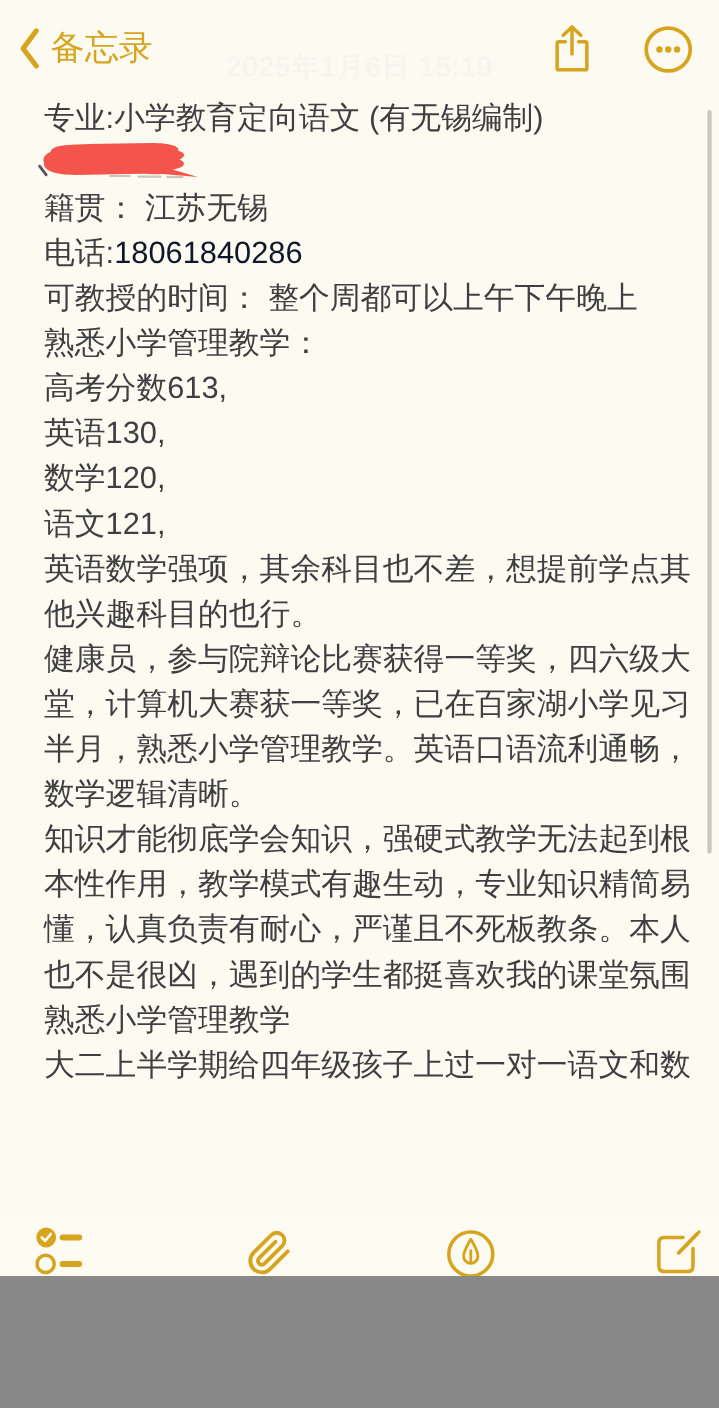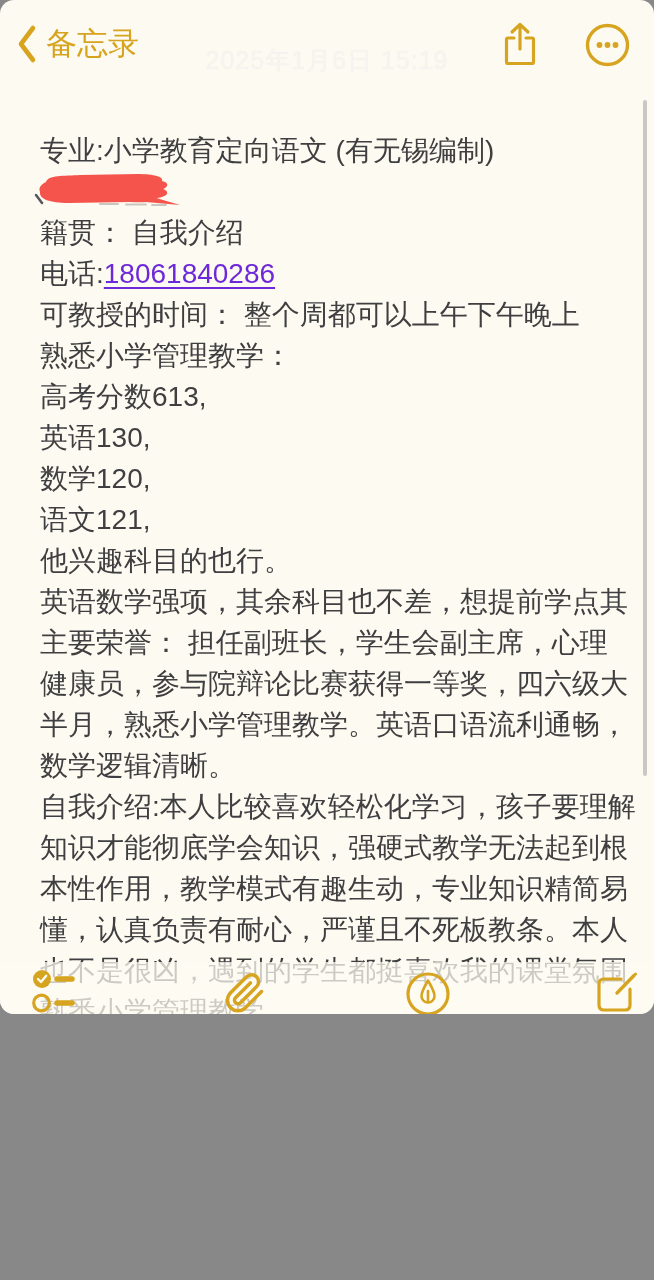--- a/index.html
+++ b/index.html
@@ -2,25 +2,24 @@
 <html><head>
 <meta charset="utf-8">
 <style>
   html,body{margin:0;padding:0;}
   body{
     font-family:"Liberation Sans","DejaVu Sans",sans-serif;
     background:#888;
   }
   .screen{
     position:relative;
-    width:654px;height:1014px;
+    width:654px;height:1160px;
     background:#fdfbf1;
     overflow:hidden;
     margin:0 auto;
-    border-radius:14px;
   }
   
   .navbar{
     position:absolute;top:0;left:0;right:0;height:86px;
     z-index:30;
   }
   .back-button{
     position:absolute;left:16px;top:22px;
     display:flex;align-items:center;gap:9px;
     color:#d6a41f;cursor:pointer;
@@ -36,32 +35,30 @@
     text-align:center;
     font-size:25px;letter-spacing:1px;
     color:#f5f4f0;
     text-shadow:0 0 1px rgba(230,228,220,0.5);
     z-index:5;
   }
   
   .note-body{
     position:absolute;top:86px;left:40px;right:0;
     z-index:10;
-    margin-top:44px;
   }
   .note-line{
     height:41px;line-height:41px;
     font-size:28px;
     color:#3f3f41;
     white-space:nowrap;
   }
   .note-line.faint{ color:#3f3f41; }
   .phone-link{
-    color:#6d28d9;
-    text-decoration:underline;
+    color:#0f172a;
     text-decoration-thickness:2px;
     text-underline-offset:4px;
     cursor:pointer;
   }
   .redaction-wrap{position:relative;height:41px;}
   
   .scrollbar{
     position:absolute;right:7px;top:100px;
     width:4px;height:676px;
     border-radius:2.5px;
@@ -124,35 +121,34 @@
 
         <path d="M2 24 L8 32" stroke="#55555a" stroke-width="2.5" stroke-linecap="round"></path>
 
         <path d="M66 33 H84 M92 33.5 H112 M118 34 H132" stroke="#9d9c98" stroke-width="2" stroke-linecap="round" opacity="0.55"></path>
 
         <path d="M12 11 C14 4 30 5 46 4 L104 3 C120 3 130 6 128 10 C136 12 134 16 129 18 C137 21 133 26 123 27 C125 31 110 32 96 31 L34 32 C16 32 5 28 6 21 C4 16 8 13 12 11 Z" fill="#f4544b"></path>
         <path d="M112 24 L146 34 L100 30 Z" fill="#f4544b"></path>
       </svg>
     </span>
   </div>
-      <div class="note-line">籍贯： 自我介绍</div>
+      <div class="note-line">籍贯： 江苏无锡</div>
       <div class="note-line"><span>电话:</span><span class="phone-link">18061840286</span></div>
       <div class="note-line">可教授的时间： 整个周都可以上午下午晚上</div>
       <div class="note-line">熟悉小学管理教学：</div>
       <div class="note-line">高考分数613,</div>
       <div class="note-line">英语130,</div>
       <div class="note-line">数学120,</div>
       <div class="note-line">语文121,</div>
+      <div class="note-line">英语数学强项，其余科目也不差，想提前学点其</div>
       <div class="note-line">他兴趣科目的也行。</div>
-      <div class="note-line">英语数学强项，其余科目也不差，想提前学点其</div>
-      <div class="note-line">主要荣誉： 担任副班长，学生会副主席，心理</div>
       <div class="note-line">健康员，参与院辩论比赛获得一等奖，四六级大</div>
+      <div class="note-line">堂，计算机大赛获一等奖，已在百家湖小学见习</div>
       <div class="note-line">半月，熟悉小学管理教学。英语口语流利通畅，</div>
       <div class="note-line">数学逻辑清晰。</div>
-      <div class="note-line">自我介绍:本人比较喜欢轻松化学习，孩子要理解</div>
       <div class="note-line">知识才能彻底学会知识，强硬式教学无法起到根</div>
       <div class="note-line">本性作用，教学模式有趣生动，专业知识精简易</div>
       <div class="note-line">懂，认真负责有耐心，严谨且不死板教条。本人</div>
       <div class="note-line">也不是很凶，遇到的学生都挺喜欢我的课堂氛围</div>
       <div class="note-line">熟悉小学管理教学</div>
       <div class="note-line faint">大二上半学期给四年级孩子上过一对一语文和数</div>
     </div>
 
   <div class="scrollbar"></div>
 

